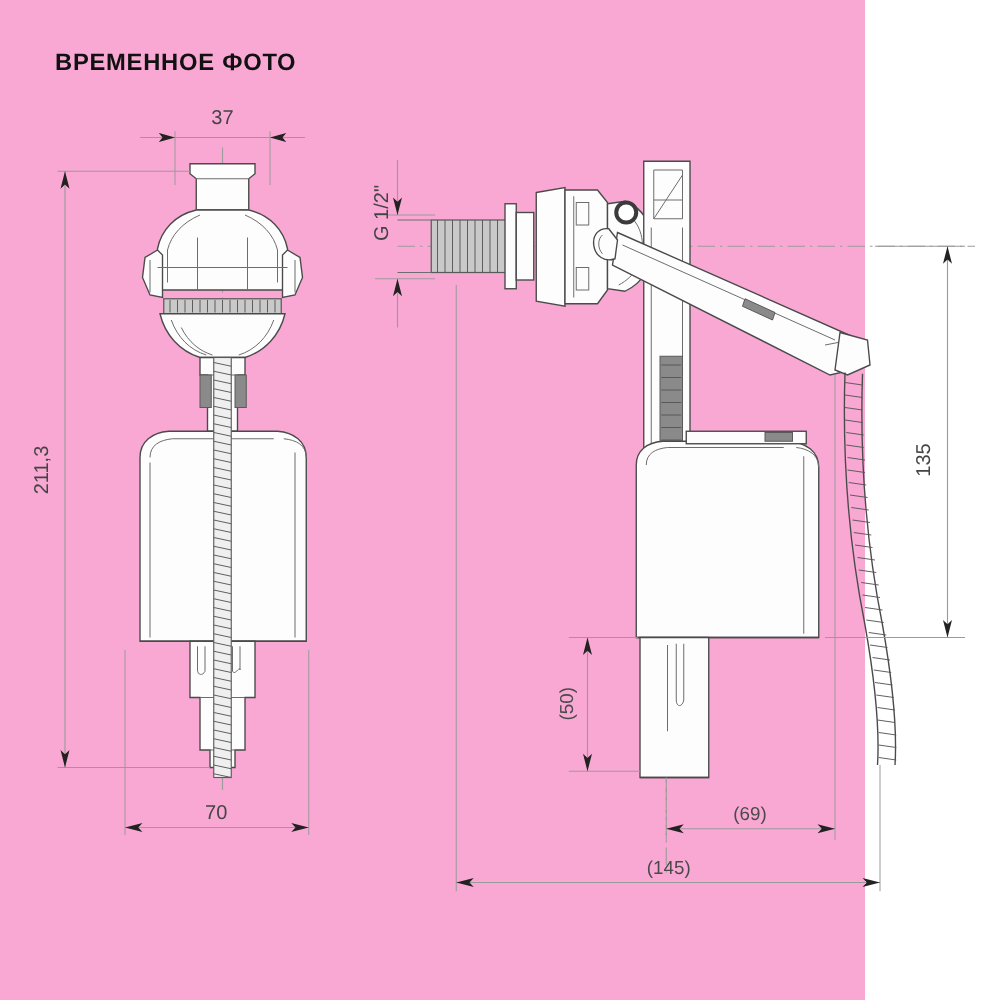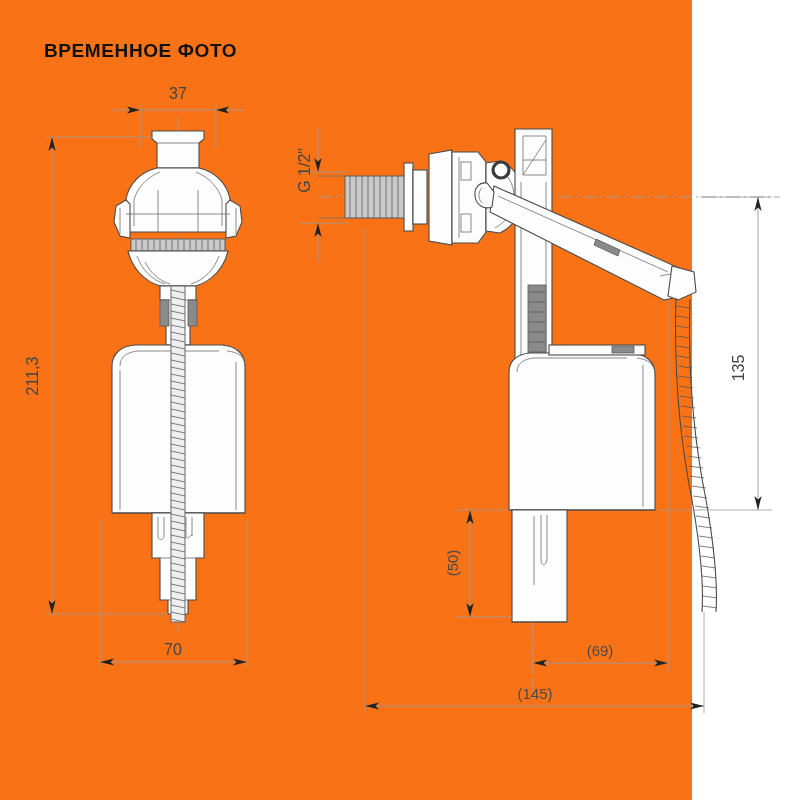--- a/index.html
+++ b/index.html
@@ -1,18 +1,18 @@
 <!DOCTYPE html>
 <html><head>
 <meta charset="utf-8">
 <style>
   html,body{margin:0;padding:0;background:#ffffff;}
   body{width:800px;height:800px;overflow:hidden;
        font-family:"Liberation Sans","DejaVu Sans",sans-serif;}
-  #sheet{position:relative;width:692px;height:800px;background:#f97316;}
+  #sheet{position:relative;width:692px;height:800px;background:#f9a8d4;}
   #title{position:absolute;left:44px;top:40px;font-size:19px;font-weight:bold;
          letter-spacing:.6px;color:#111;white-space:nowrap;}
   svg{position:absolute;left:0;top:0;}
   text{font-family:"Liberation Sans","DejaVu Sans",sans-serif;fill:#3a3a3a;}
   .dimtxt{font-size:16px;fill:#444;}
   .dimtxt-s{font-size:15px;fill:#4a4a4a;}
   .obj{fill:none;stroke:#4a4a4a;stroke-width:1.1;}
   .obj-t{fill:none;stroke:#6d6d6d;stroke-width:.8;}
   .obj-f{fill:#fdfdfd;stroke:#4a4a4a;stroke-width:1.1;}
   .obj-g{fill:#c9c9c9;stroke:#5a5a5a;stroke-width:1;}

